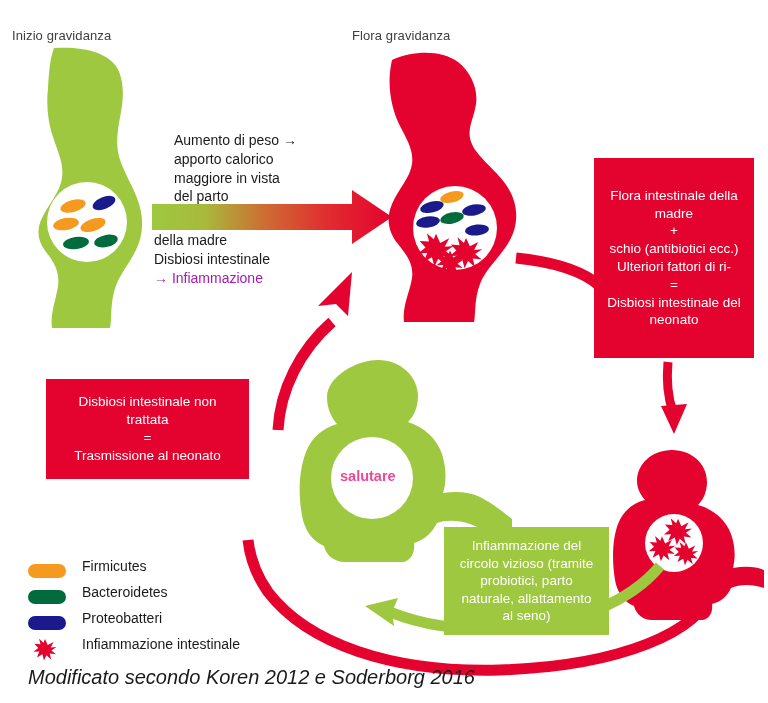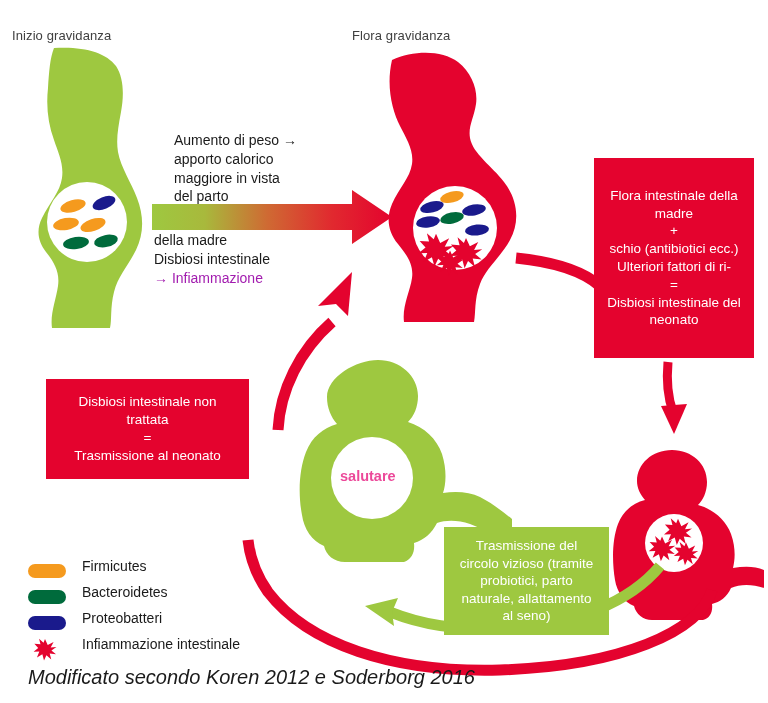--- a/index.html
+++ b/index.html
@@ -247,21 +247,21 @@
   <div class="redbox" style="left:46px;top:372px;width:203px;height:100px;margin-top:7px;">
     <div class="inner">
       <div>Disbiosi intestinale non trattata</div>
       <div>=</div>
       <div>Trasmissione al neonato</div>
     </div>
   </div>
 
   <div class="greenbox" style="left:444px;top:527px;width:165px;height:108px;">
     <div class="inner">
-      <div>Trasmissione del</div>
+      <div>Infiammazione del</div>
       <div>circolo vizioso (tramite</div>
       <div>probiotici, parto</div>
       <div>naturale, allattamento</div>
       <div>al seno)</div>
     </div>
   </div>
 
   <div class="gutlabel" style="left:340px;top:468px;">salutare</div>
 
   <div class="legend">

